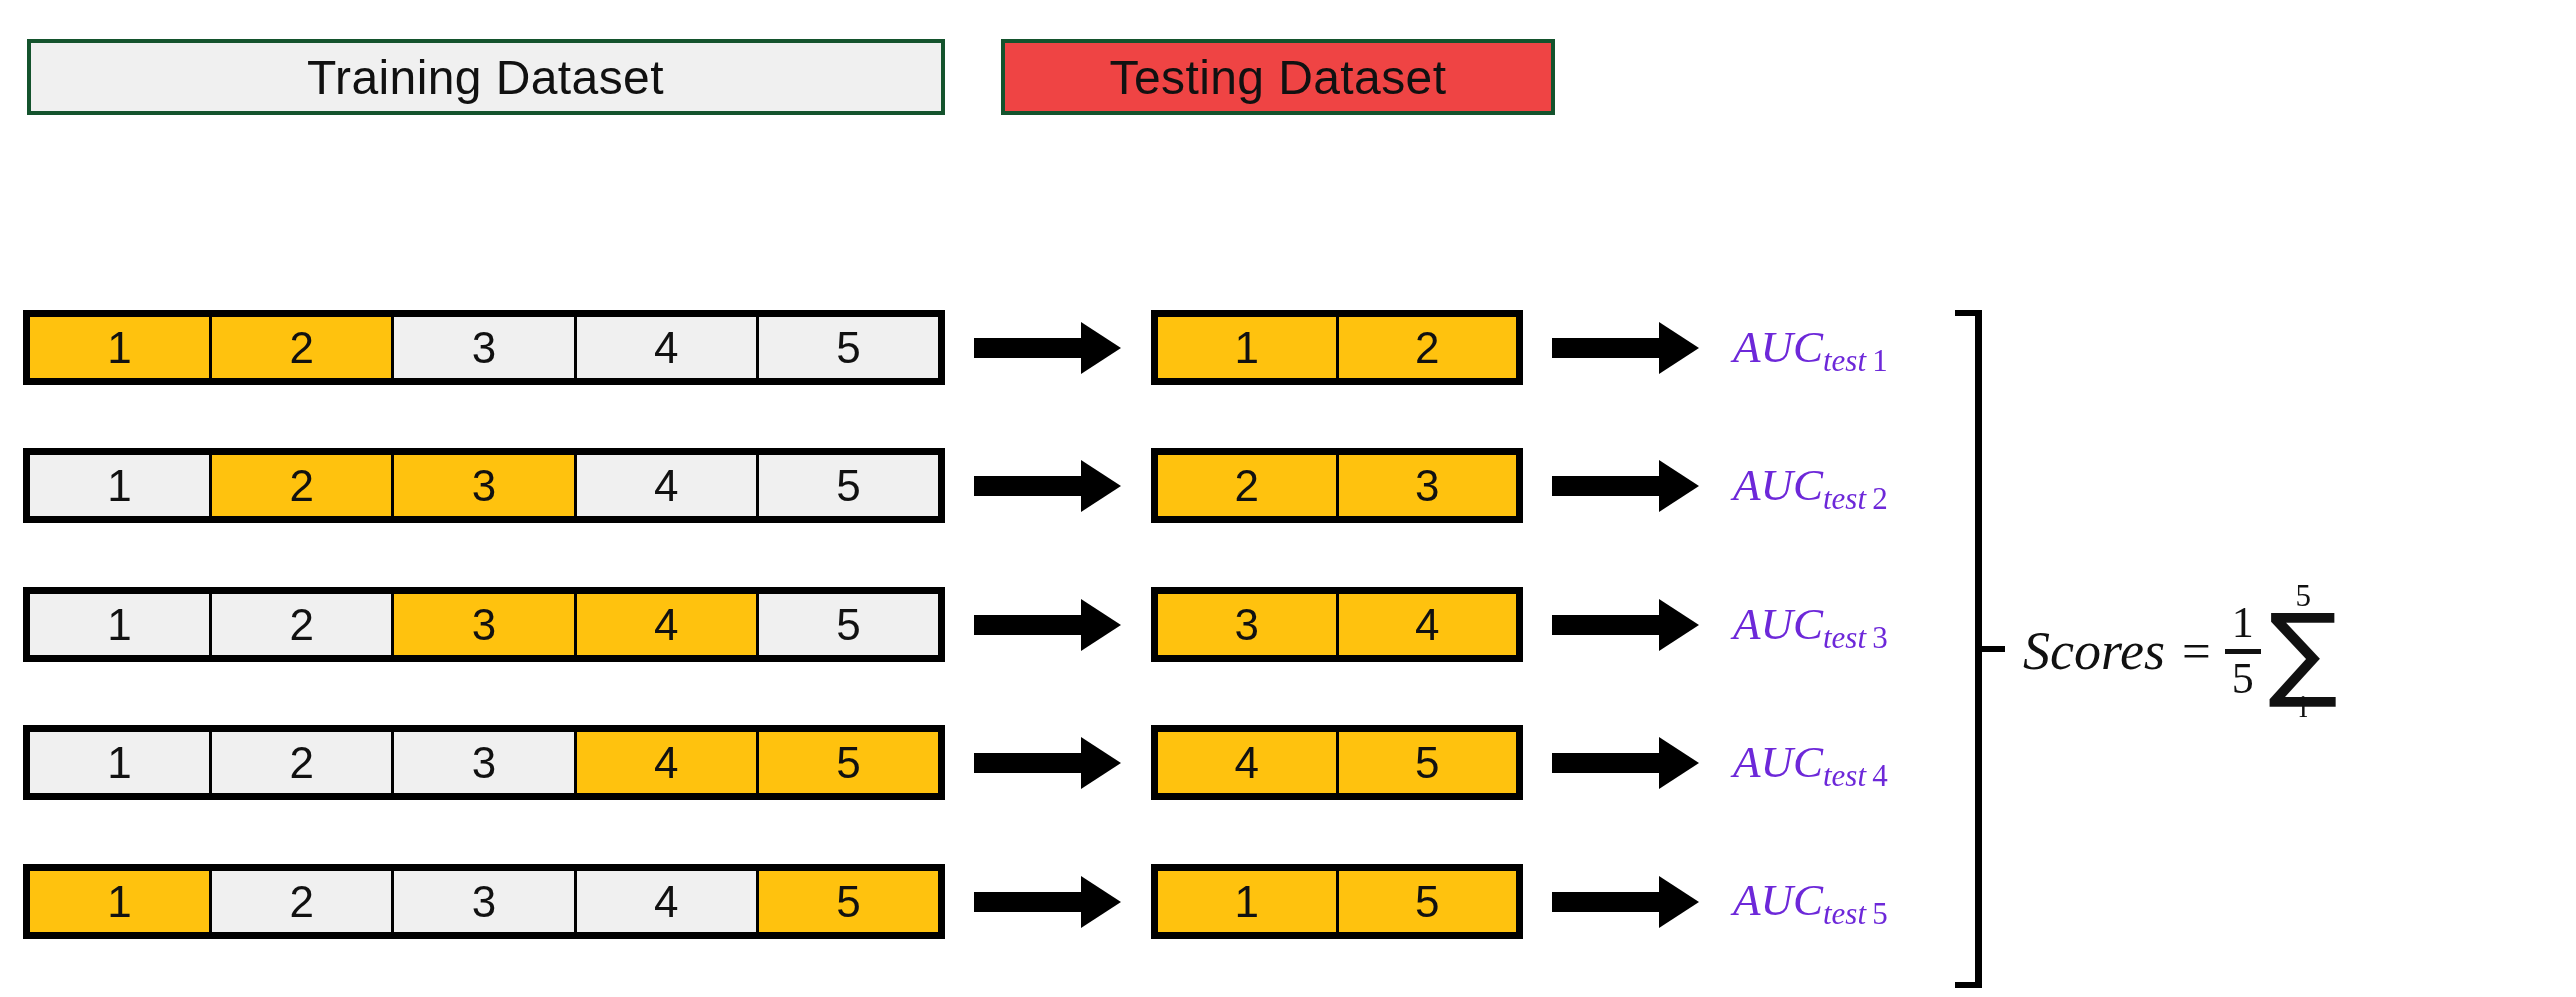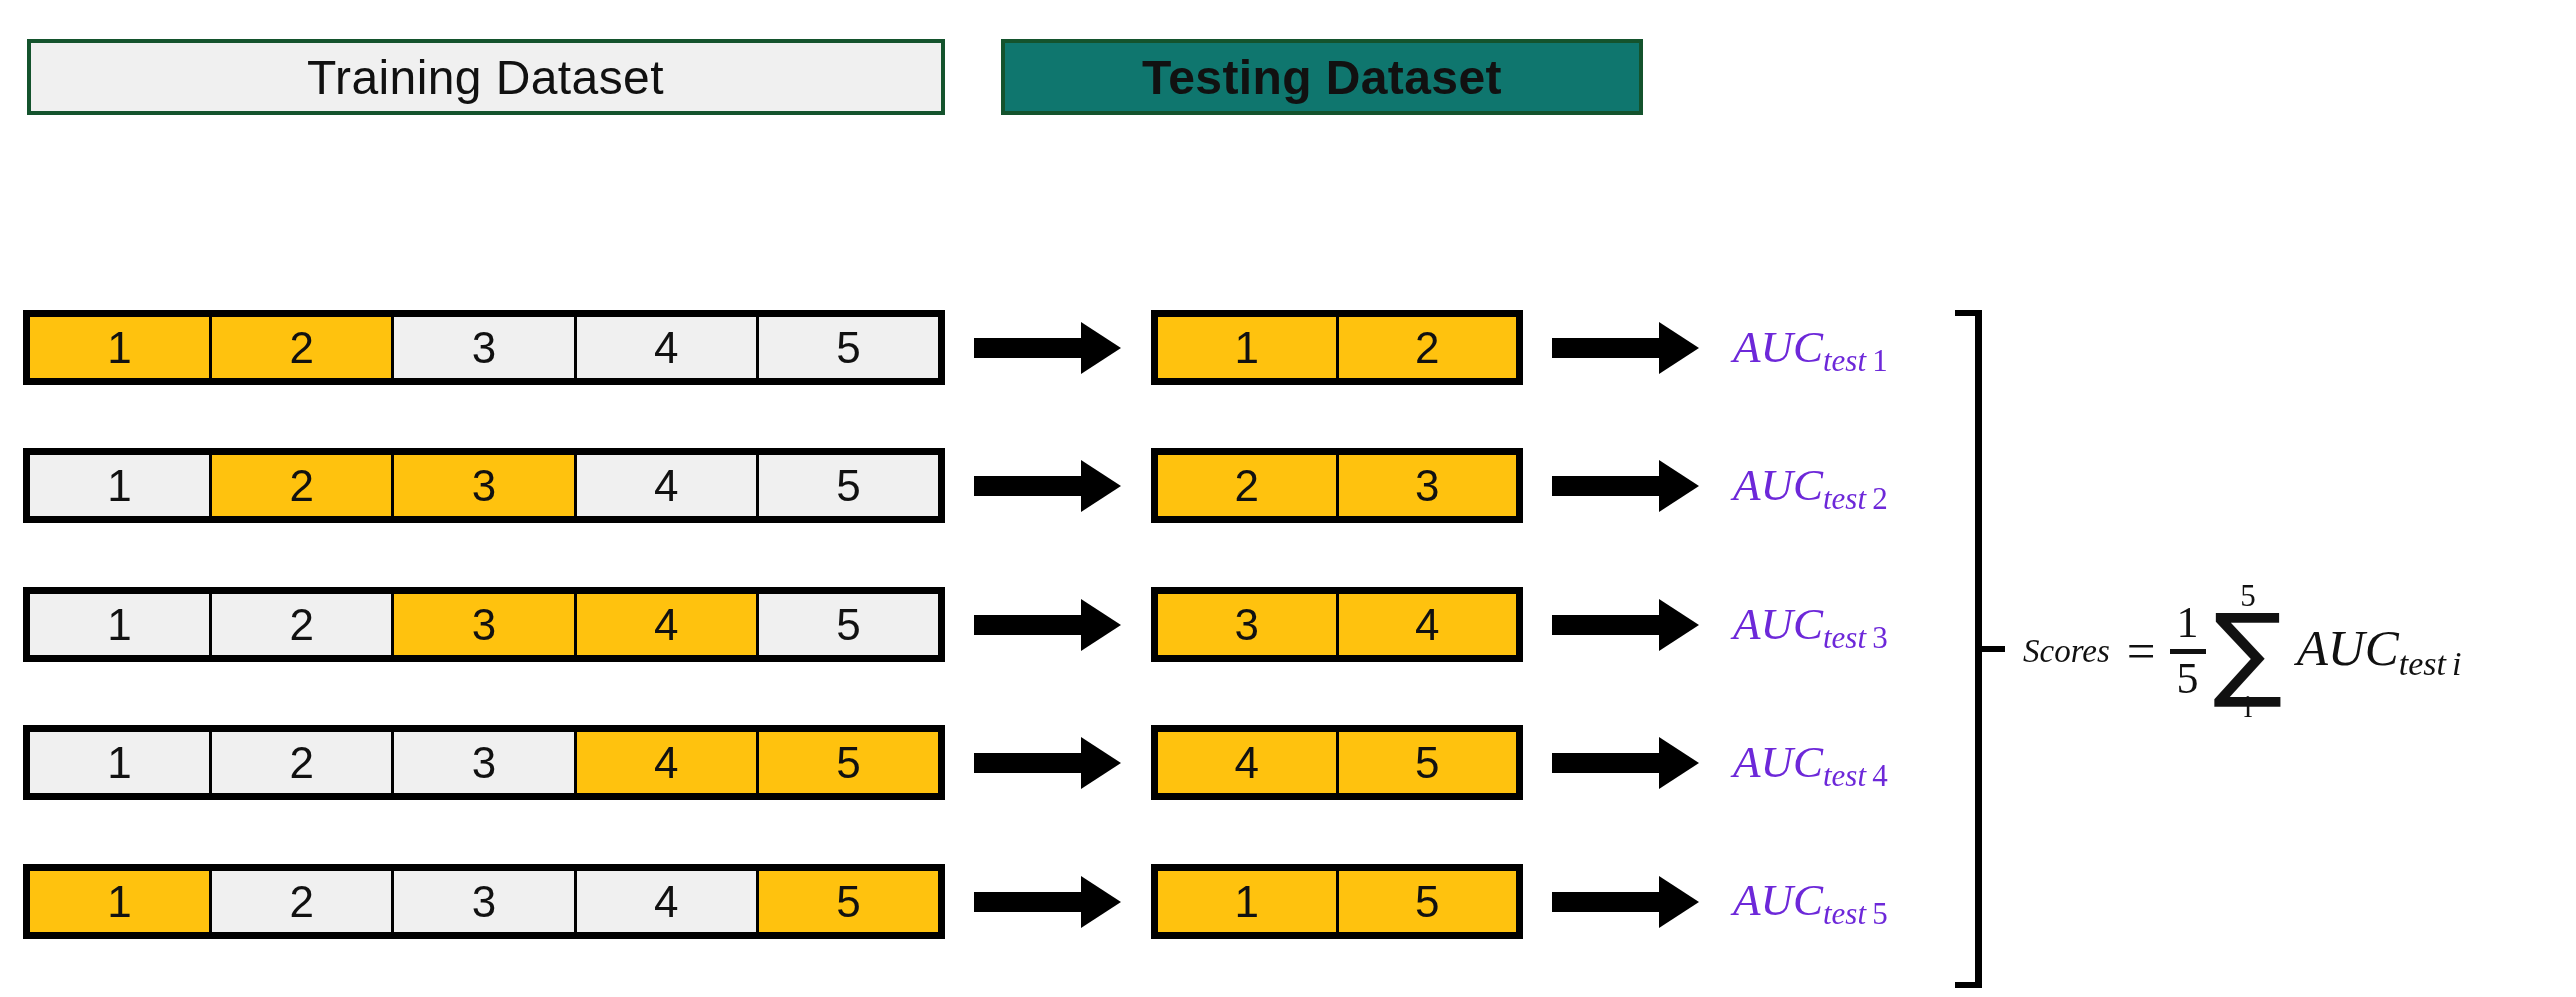--- a/index.html
+++ b/index.html
@@ -42,41 +42,41 @@
   .brace{position:absolute;}
   .brace .vbar{position:absolute;left:20px;top:0;bottom:0;width:7px;background:#000;}
   .brace .tip{position:absolute;left:0;width:23px;height:6.2px;background:#000;}
   .brace .tip.top{top:0;}
   .brace .tip.bot{bottom:0;}
   .brace .mid{position:absolute;left:27px;width:23px;height:6.2px;background:#000;}
 
   
   .formula{position:absolute;display:flex;align-items:center;
            font-family:"Liberation Serif",serif;color:#111;white-space:nowrap;}
-  .formula .scores{font-style:italic;font-size:33px;}
+  .formula .scores{font-style:italic;font-size:54px;}
   .formula .eq{font-style:normal;font-size:51px;margin:0 14px 0 17px;}
   .frac{display:inline-flex;flex-direction:column;align-items:center;
         font-style:normal;font-size:44px;line-height:1.02;margin-right:3.1px;}
   .frac .bar{width:36px;height:4.7px;background:#111;margin:3.1px 0;}
   .sumblk{display:inline-flex;flex-direction:column;align-items:center;
           font-style:normal;line-height:1;margin:0 4.7px;}
   .sumblk .lim{font-size:31px;}
   .sumblk .lim.low{font-style:normal;}
   .sumblk .sig{font-size:103px;line-height:0.78;font-family:"DejaVu Sans",sans-serif;}
   .formula .aucterm{font-style:italic;font-size:51px;margin-left:9.3px;}
   .formula .aucterm .sub{font-size:34px;vertical-align:-0.30em;}
 </style>
 </head>
 <body>
 
 <div class="legend-box" style="left:26.5px;top:39px;width:918px;height:76px;background:#f0f0f0;">
   <span class="legend-label">Training Dataset</span>
 </div>
 
-<div class="legend-box" style="left:1001px;top:39px;width:642px;height:76px;background:#0f766e;font-weight:bold;">
+<div class="legend-box" style="left:1001px;top:39px;width:554px;height:76px;background:#ef4444;">
   <span class="legend-label">Testing Dataset</span>
 </div>
 
 <div id="folds-container">
     <div class="fold-row" style="left: 0px; top: 0px; width: 2576px; height: 385px;">
       <div class="strip" style="left: 23px; top: 310px; width: 922px; height: 75px;">
         <div class="cell test" style="background: rgb(255, 194, 14);">1</div>
         <div class="cell test" style="background: rgb(255, 194, 14);">2</div>
         <div class="cell train" style="background: rgb(240, 240, 240);">3</div>
         <div class="cell train" style="background: rgb(240, 240, 240);">4</div>
@@ -199,15 +199,14 @@
   <span class="frac">
     <span>1</span>
     <span class="bar"></span>
     <span>5</span>
   </span>
   <span class="sumblk">
     <span class="lim up">5</span>
     <span class="sig">∑</span>
     <span class="lim low">i</span>
   </span>
-  <span class="aucterm"><span>AUC</span><span class="sub"><span>test</span><span style="margin-left:6.2px;">i</span></span></span>
 </div>
 
 
 </body></html>

